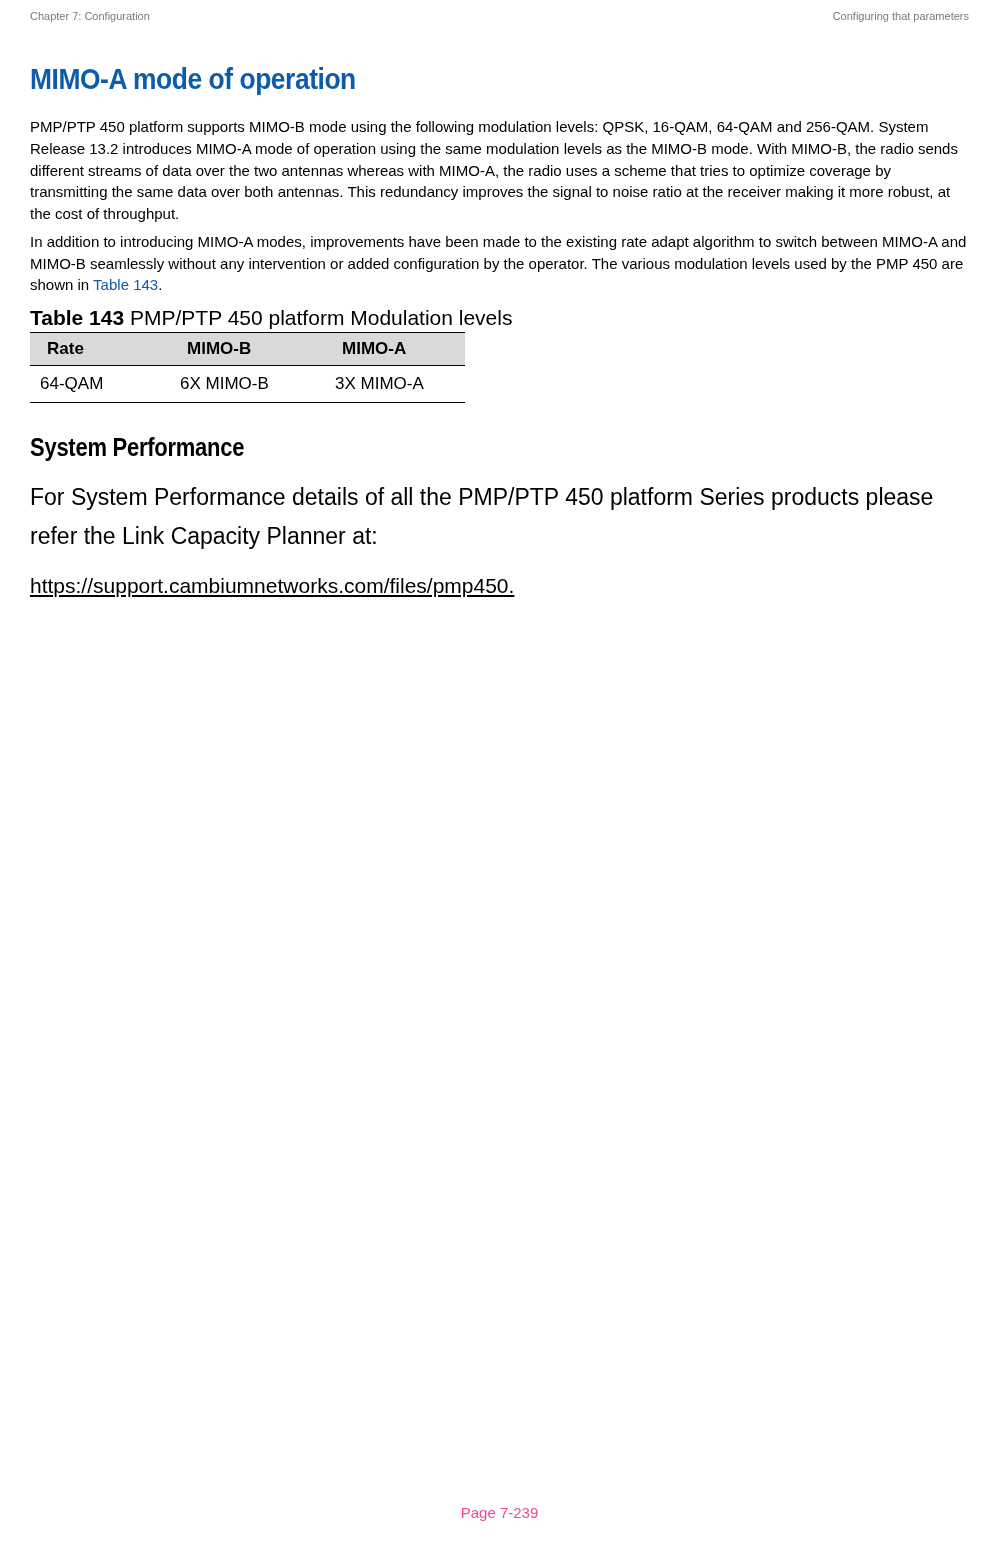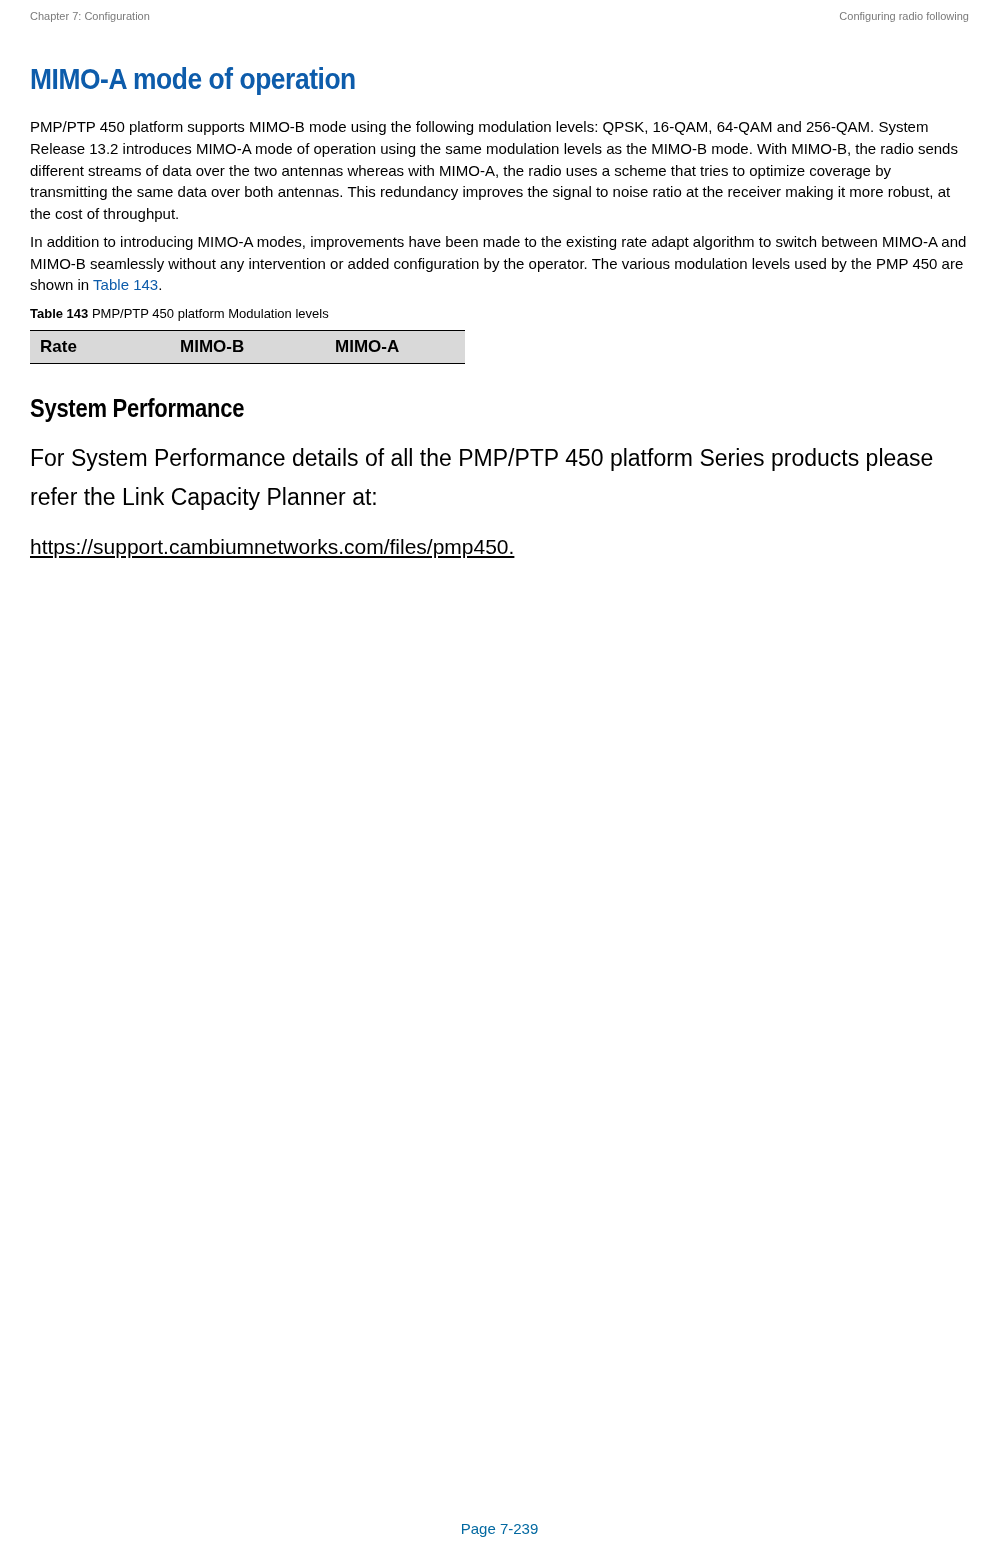--- a/index.html
+++ b/index.html
@@ -42,38 +42,38 @@
     p.body-text {
       font-size: 15px;
       color: #000;
       line-height: 1.45;
       margin-bottom: 6px;
     }
     .table-link {
       color: #0d5cab;
     }
     .table-caption {
-      font-size: 13px;
+      font-size: 21px;
       margin-top: 10px;
-      margin-bottom: 9px;
+      margin-bottom: 2px;
     }
     .table-caption .bold {
       font-weight: bold;
     }
     table.mod-table {
       border-collapse: collapse;
       margin-top: 2px;
       margin-bottom: 30px;
       font-size: 17px;
     }
     table.mod-table th {
       background: #d9d9d9;
       text-align: left;
       font-weight: bold;
-      padding: 6px 10px;
+      padding: 6px 17px;
       border-top: 1.5px solid #000;
       border-bottom: 1.5px solid #000;
     }
     table.mod-table td {
       padding: 8px 10px;
       border-bottom: 1px solid #000;
     }
     table.mod-table th:nth-child(1),
     table.mod-table td:nth-child(1) {
       width: 140px;
@@ -101,36 +101,36 @@
       line-height: 1.7;
       margin-bottom: 18px;
     }
     a.ext-link {
       color: #000;
       text-decoration: underline;
       font-size: 21px;
     }
     .footer {
       position: absolute;
-      bottom: 18px;
+      bottom: 34px;
       left: 0;
       width: 100%;
       text-align: center;
       font-size: 15px;
-      color: #0369a1;
+      color: #ec4899;
     }
   </style>
 </head>
 <body>
 
 
 
 <div class="header-row">
   <span class="header-left">Chapter 7:  Configuration</span>
-  <span class="header-right">Configuring radio following</span>
+  <span class="header-right">Configuring that parameters</span>
 </div>
 
 <h1 class="main-heading">MIMO-A mode of operation</h1>
 
 <p class="body-text">PMP/PTP 450 platform supports MIMO-B mode using the following modulation levels: QPSK, 16-QAM, 64-QAM and 256-QAM. System Release 13.2 introduces MIMO-A mode of operation using the same modulation levels as the MIMO-B mode. With MIMO-B, the radio sends different streams of data over the two antennas whereas with MIMO-A, the radio uses a scheme that tries to optimize coverage by transmitting the same data over both antennas. This redundancy improves the signal to noise ratio at the receiver making it more robust, at the cost of throughput.</p>
 
 <p class="body-text">
   <span>In addition to introducing MIMO-A modes, improvements have been made to the existing rate adapt algorithm to switch between MIMO-A and MIMO-B seamlessly without any intervention or added configuration by the operator. The various modulation levels used by the PMP 450 are shown in </span><span class="table-link">Table 143</span><span>.</span>
 </p>
 
@@ -140,20 +140,25 @@
 
 <table class="mod-table">
   <thead>
     <tr>
       <th>Rate</th>
       <th>MIMO-B</th>
       <th>MIMO-A</th>
     </tr>
   </thead>
   <tbody>
+    <tr>
+      <td>64-QAM</td>
+      <td>6X MIMO-B</td>
+      <td>3X MIMO-A</td>
+    </tr>
   </tbody>
 </table>
 
 <h2 class="sub-heading">System Performance</h2>
 
 <p class="sys-text">For System Performance details of all the PMP/PTP 450 platform Series products please refer the Link Capacity  Planner at:</p>
 
 <a class="ext-link" href="#">https://support.cambiumnetworks.com/files/pmp450.</a>
 
 <div class="footer">Page 7-239</div>

